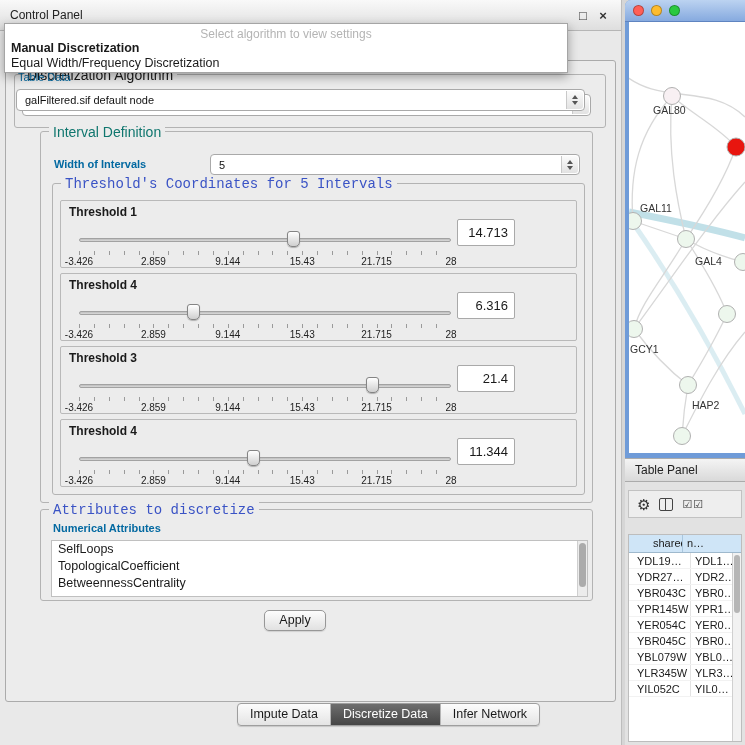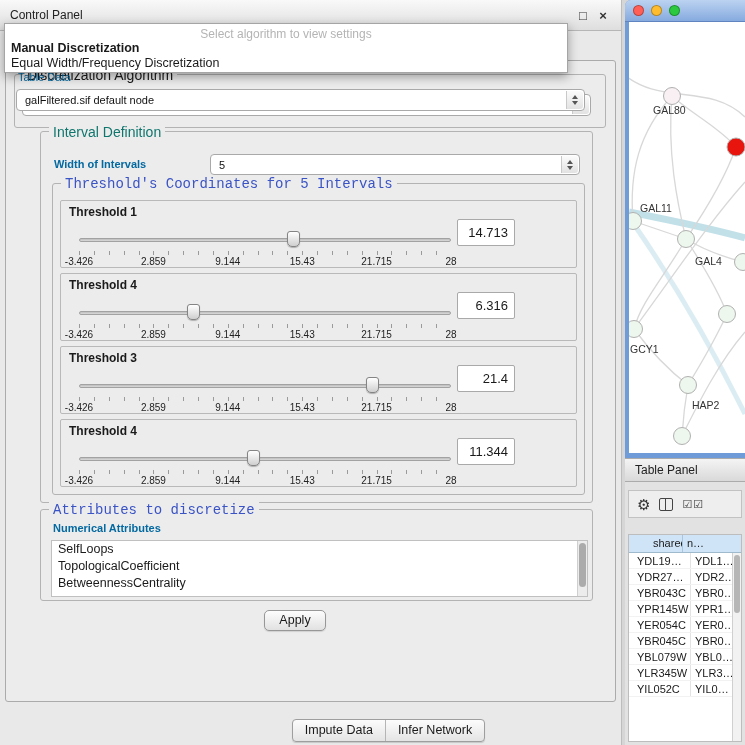--- a/index.html
+++ b/index.html
@@ -7,21 +7,21 @@
   body { background:#d6d6d6; font-family:"Liberation Sans", sans-serif; font-size:12px; color:#1a1a1a; position:relative; overflow:hidden; }
 
   
   .control-panel { position:absolute; left:0; top:0; width:622px; height:745px; background:#e9e9e9; border-right:1px solid #bdbdbd; }
   .titlebar { position:absolute; left:0; top:0; right:0; height:22px; background:linear-gradient(#f9f9f9,#dedede); border-bottom:1px solid #b6b6b6; display:flex; align-items:center; padding:15px 10px; }
   .titlebar .title { flex:1; font-size:12px; color:#222; }
   .win-btn { width:16px; text-align:center; font-size:13px; font-weight:bold; color:#333; margin-left:4px; }
 
   .tabbar { position:absolute; left:0; right:0; display:flex; justify-content:center; }
   .tabbar.top { top:31px; }
-  .tabbar.bottom { top:719px;margin-left:32px; }
+  .tabbar.bottom { top:703px;margin-left:32px; }
   .tabgroup { display:inline-flex; border:1px solid #9e9e9e; border-radius:4px; overflow:hidden; background:linear-gradient(#fcfcfc,#e4e4e4); box-shadow:0 1px 1px rgba(0,0,0,.15); }
   .tab { padding:3px 12px 4px; font-size:12.5px; border-left:1px solid #b5b5b5; display:flex; align-items:center; gap:5px; white-space:nowrap; }
   .tab:first-child { border-left:none; }
   .tab.selected { background:linear-gradient(#6e6e6e,#454545); color:#fff; }
   .tab-icon svg { display:block; }
 
   .inner-panel { position:absolute; left:5px; top:60px; width:611px; height:642px; border:1px solid #ababab; border-radius:3px; background:#ececec; }
 
   .group { position:absolute; border:1px solid #b3b3b3; border-radius:3px; }
   .group-title { position:absolute; top:-8px; left:8px; background:#ececec; padding:0 4px; font-size:14px; white-space:nowrap; }
@@ -265,20 +265,23 @@
       </div>
     </div>
 
     <div class="apply-btn">Apply</div>
   </div>
 
   <div class="tabbar bottom">
     <div class="tabgroup" id="bottom-tabs">
       <div class="tab">
         <span>Impute Data</span>
+      </div>
+      <div class="tab selected">
+        <span>Discretize Data</span>
       </div>
       <div class="tab">
         <span>Infer Network</span>
       </div>
     </div>
   </div>
 
 <div class="network-window">
   <div class="nw-titlebar">
     <span class="light red"></span>

